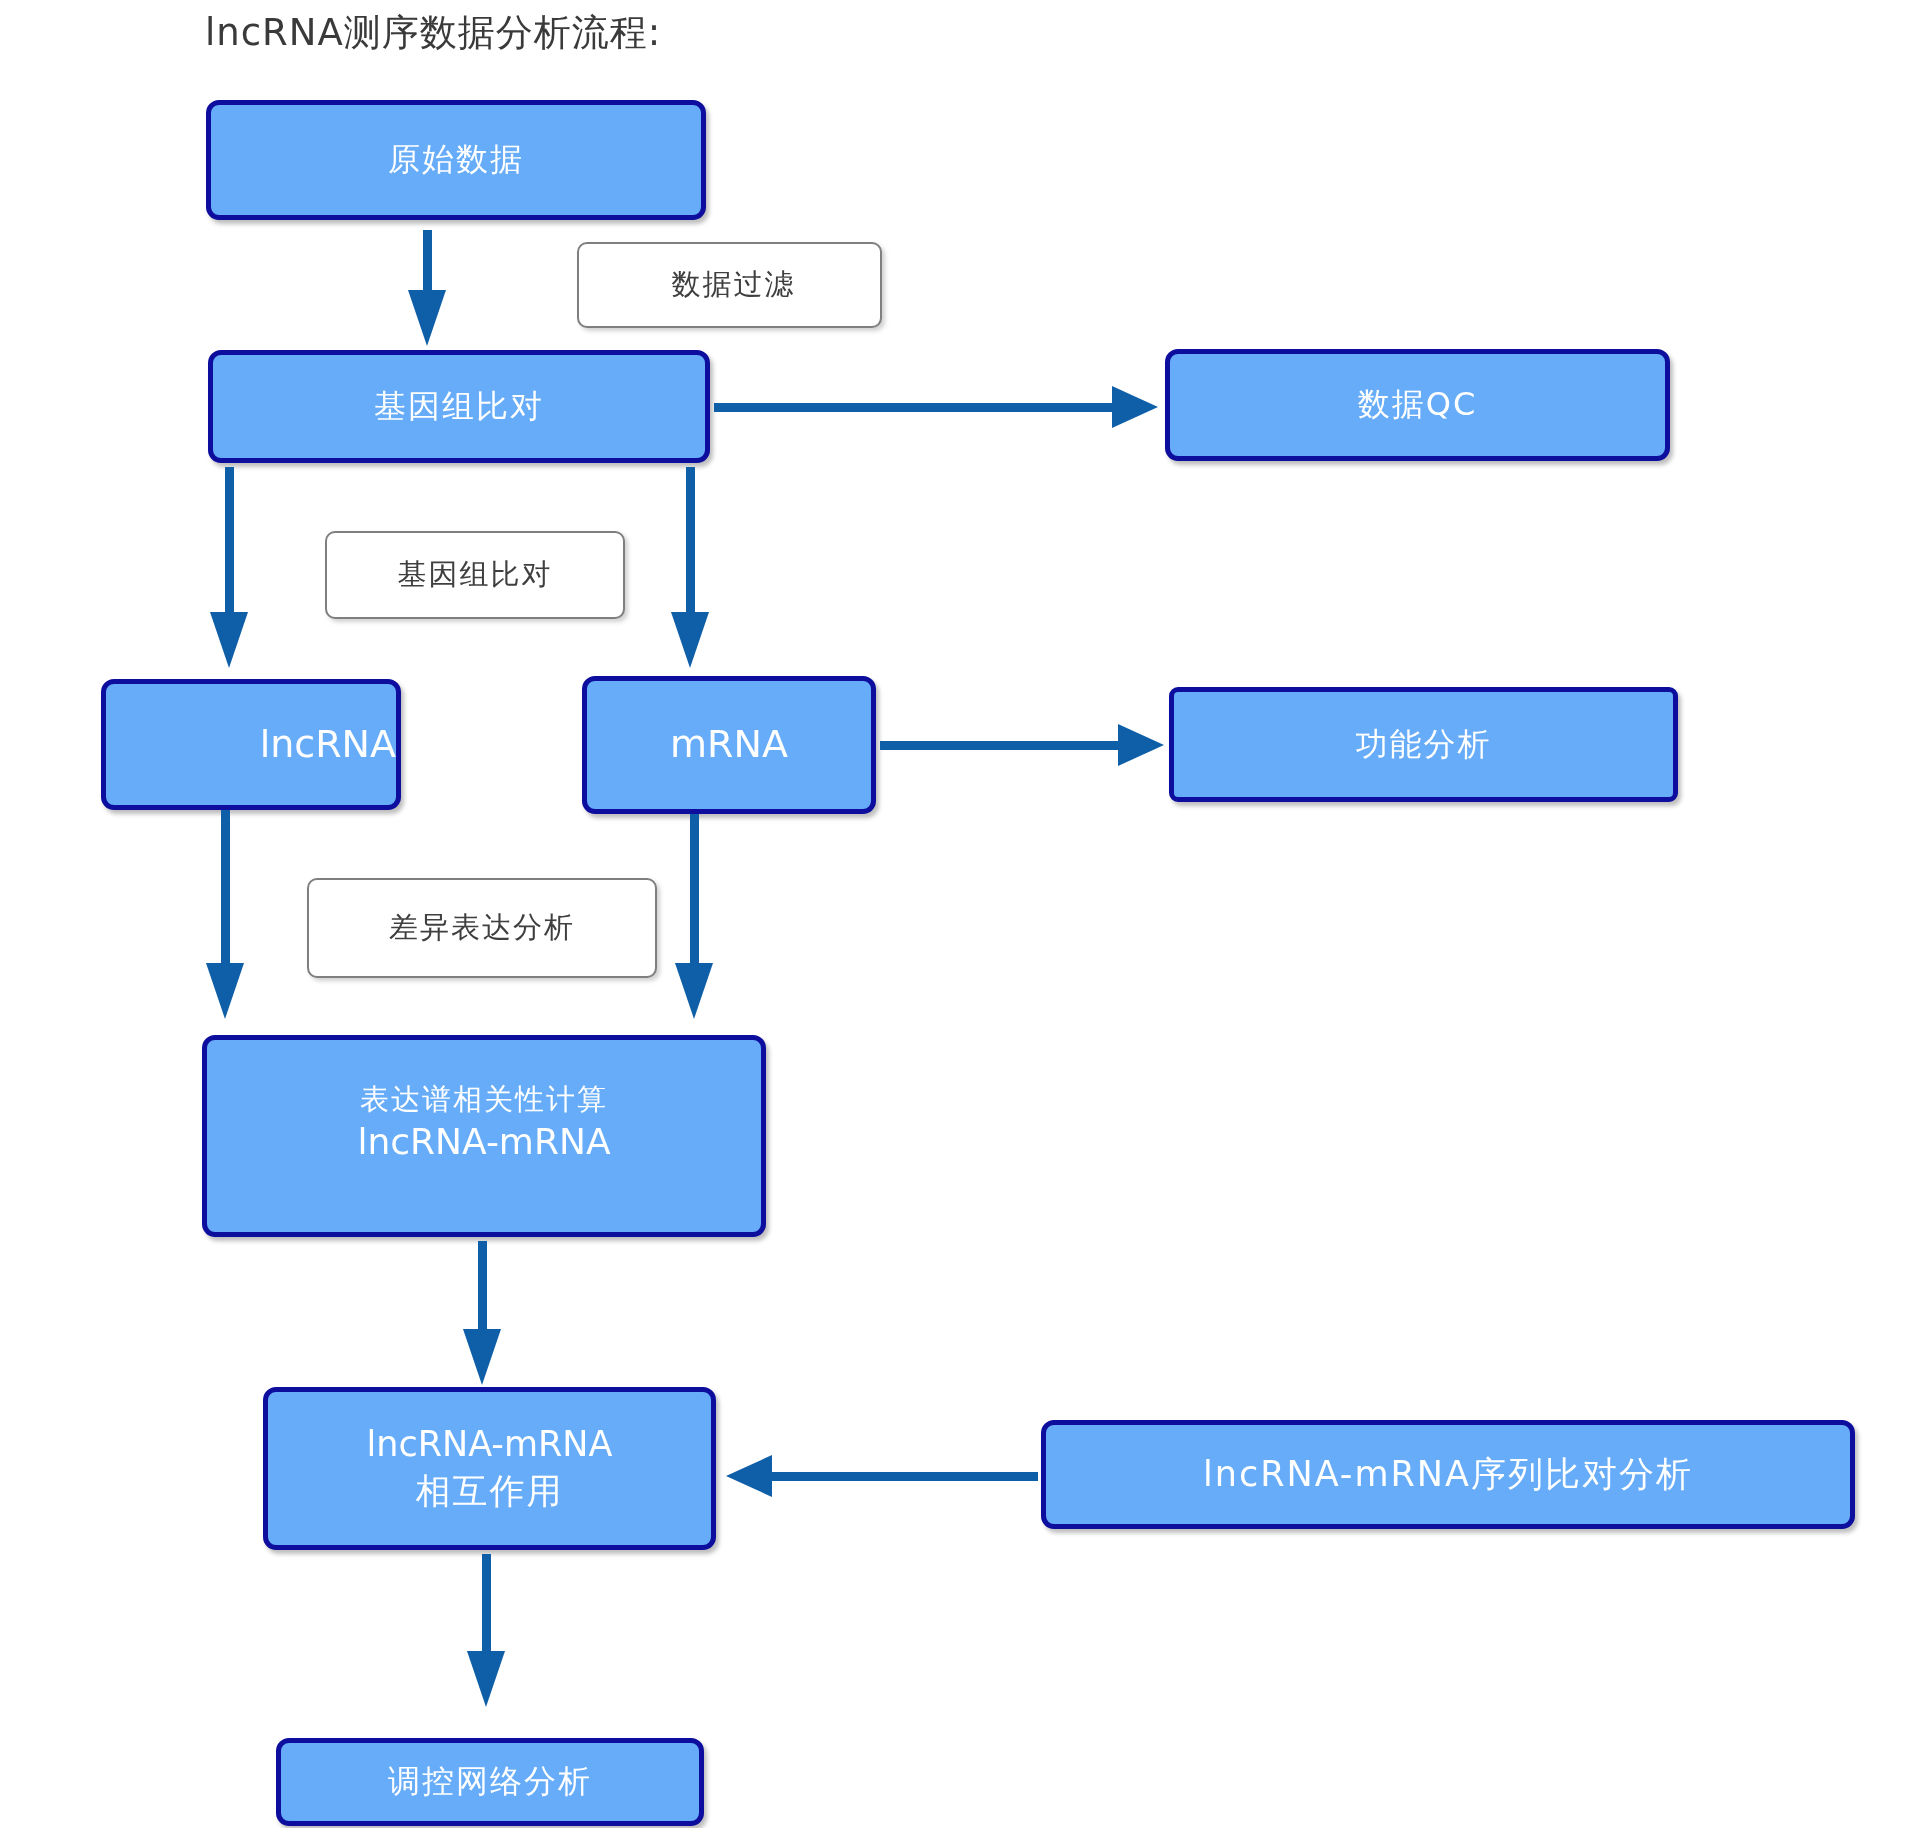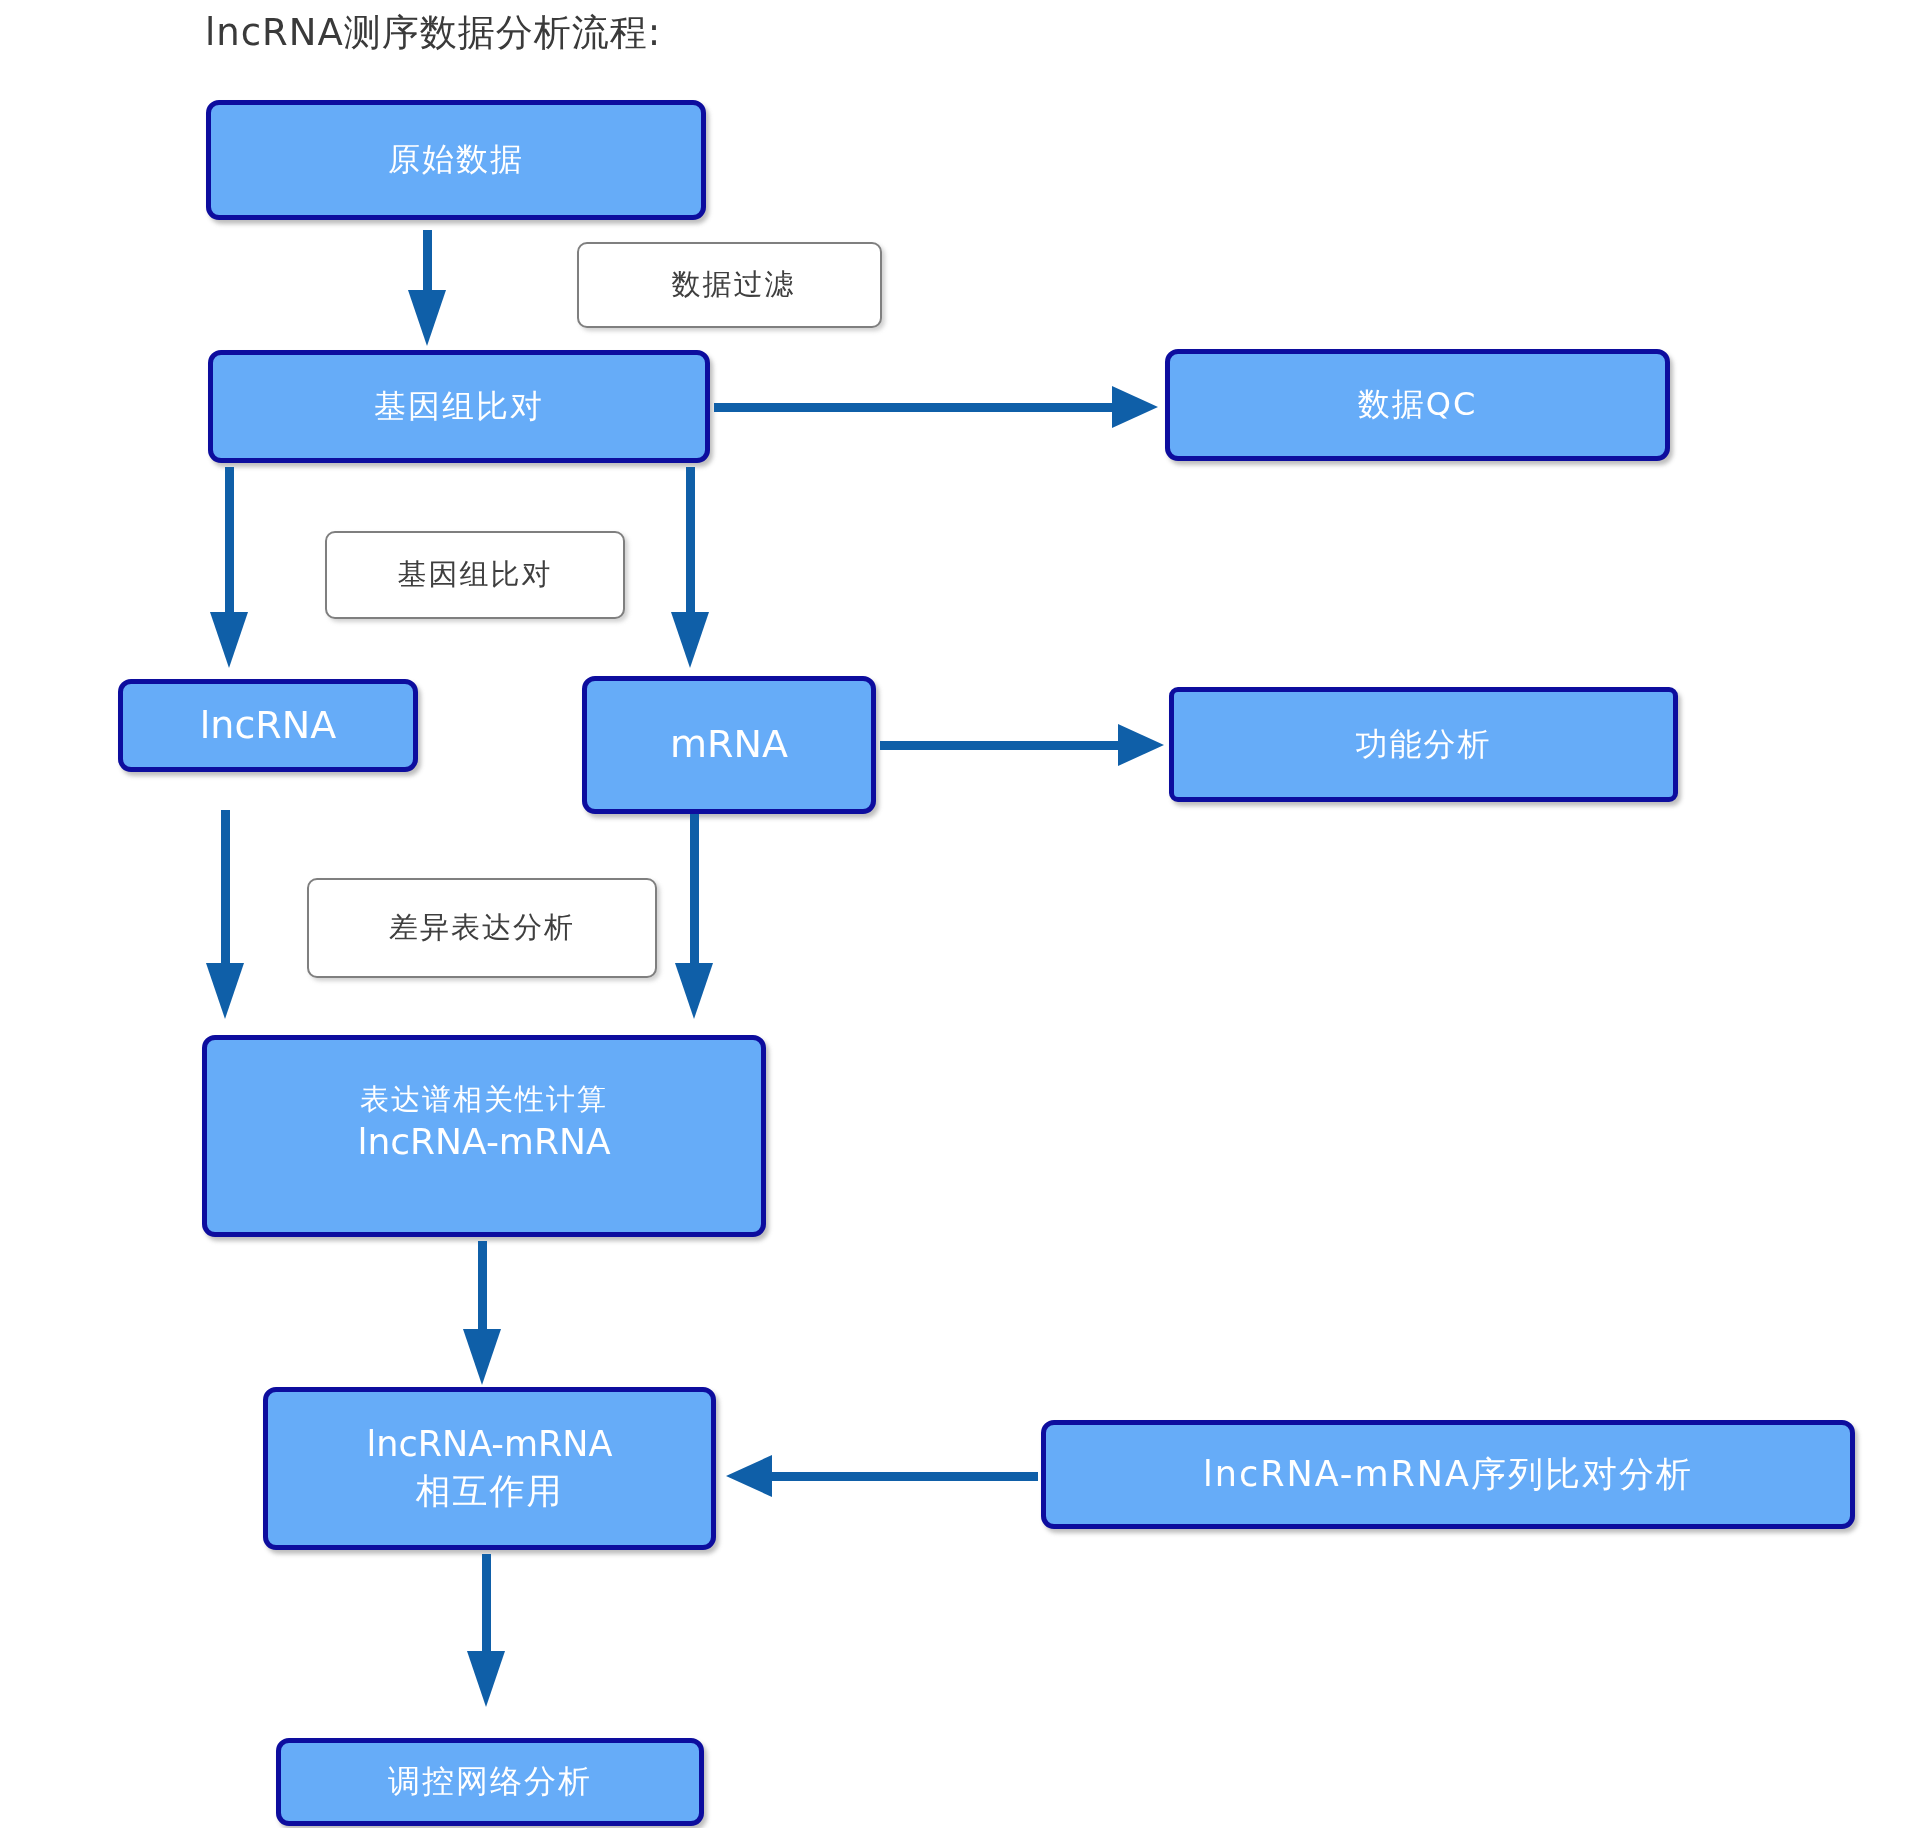--- a/index.html
+++ b/index.html
@@ -103,21 +103,21 @@
   <div class="label-box" style="left:325px; top:531px; width:300px; height:88px;">
     <span>基因组比对</span>
   </div>
 
   <div class="vshaft" style="left:225px; top:467px; height:147px;"></div>
   <div class="vhead" style="left:210px; top:612px;"></div>
 
   <div class="vshaft" style="left:686px; top:467px; height:147px;"></div>
   <div class="vhead" style="left:671px; top:612px;"></div>
 
-  <div class="node" style="left:118px; top:679px; width:300px; height:93px;">
+  <div class="node" style="left:101px; top:679px; width:300px; height:131px;align-items:flex-end;">
     <span class="t-lat">lncRNA</span>
   </div>
 
   <div class="node" style="left:582px; top:676px; width:294px; height:138px;">
     <span class="t-lat">mRNA</span>
   </div>
 
   <div class="hshaft" style="left:880px; top:741px; width:240px;"></div>
   <div class="hhead-right" style="left:1118px; top:724px;"></div>
 

